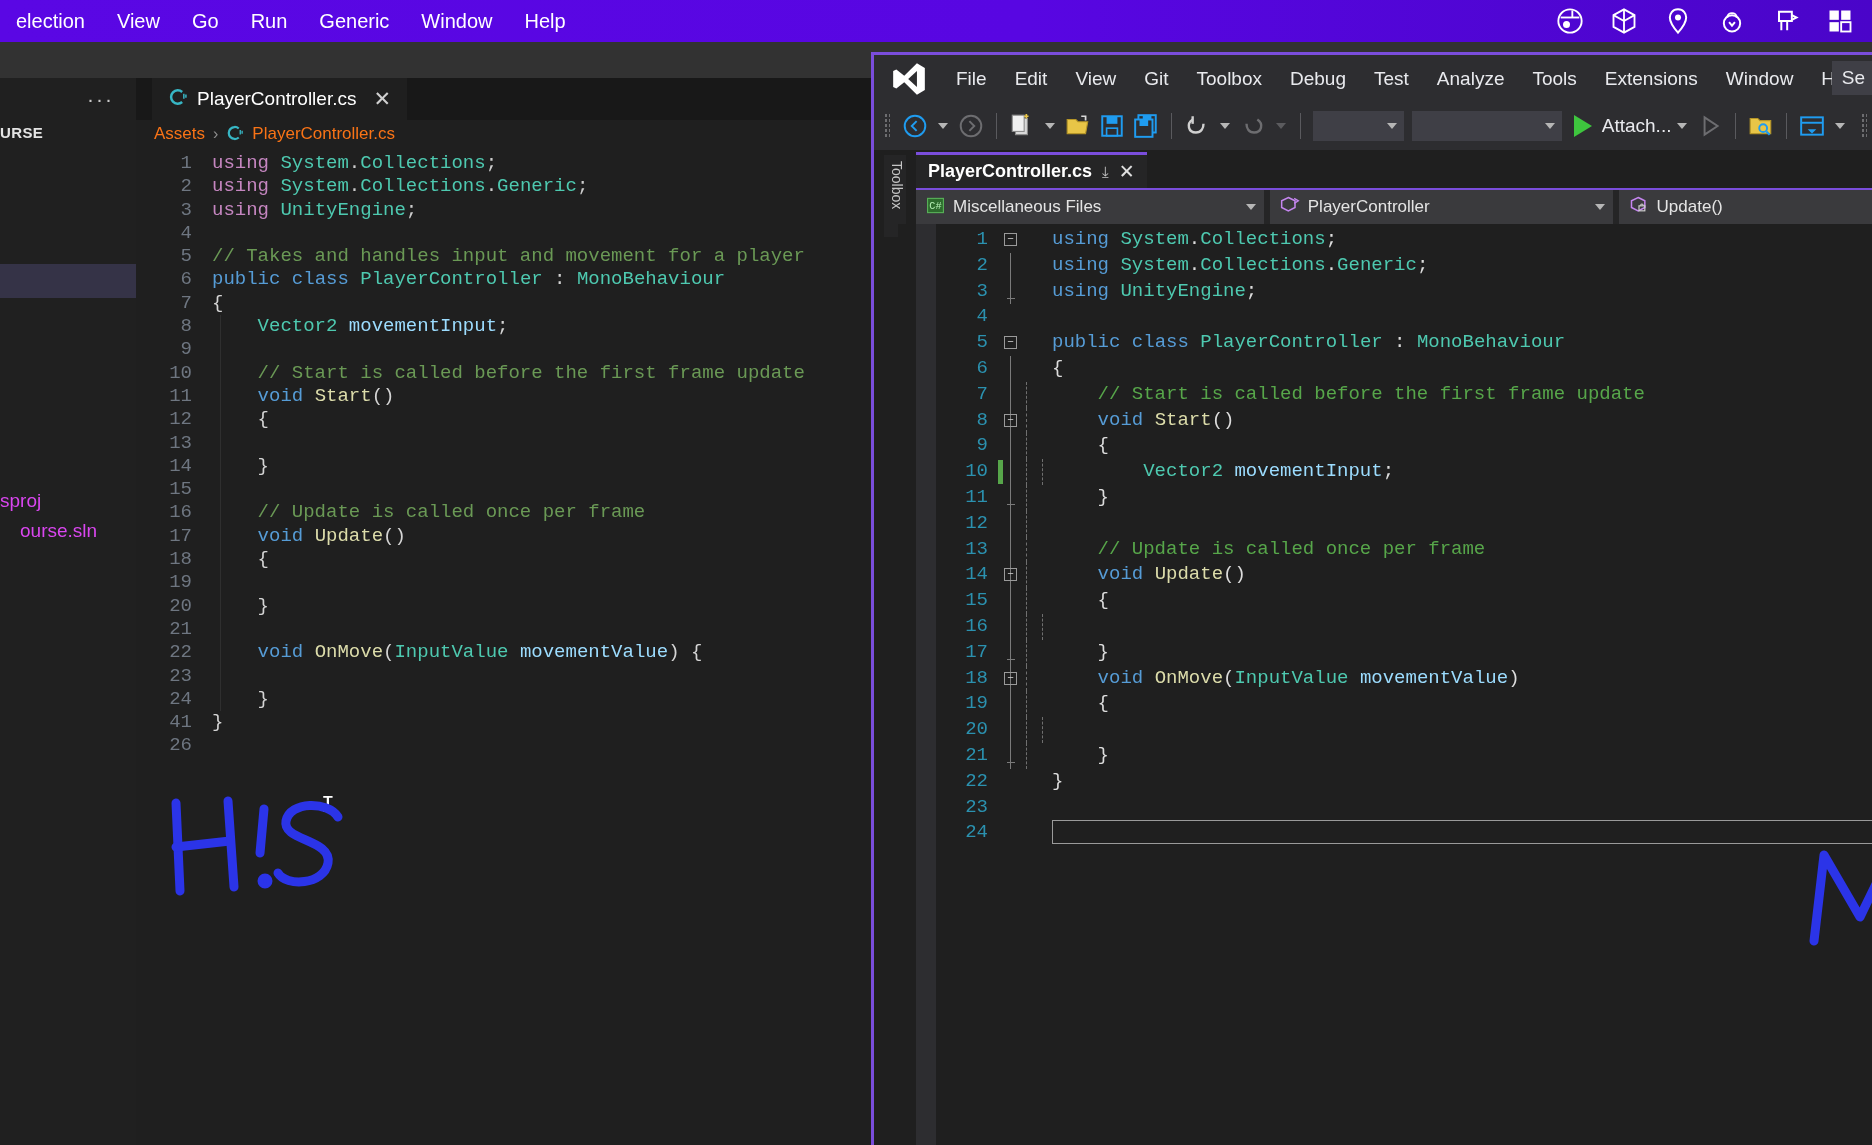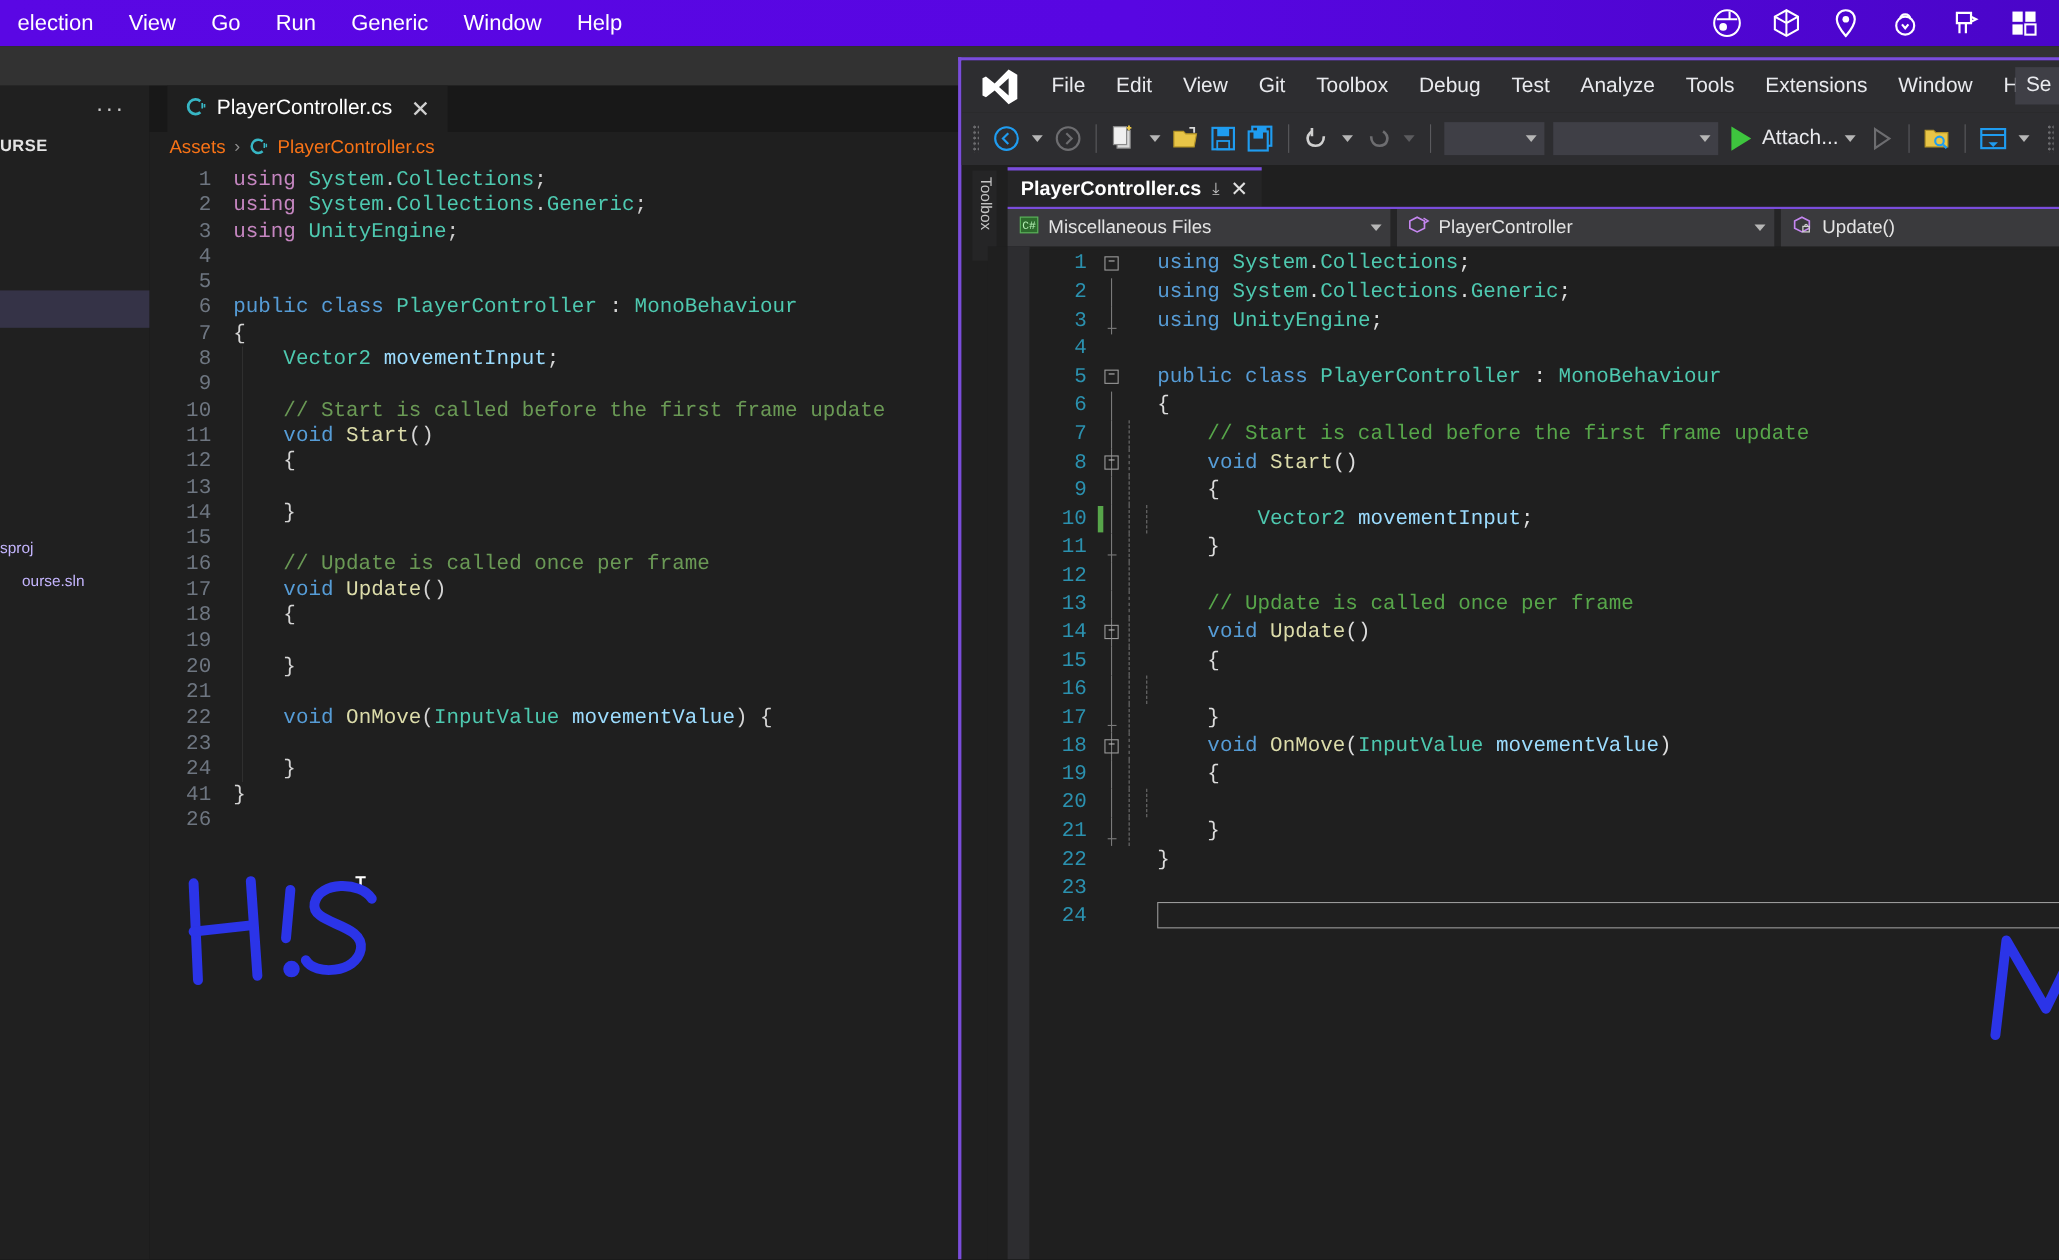--- a/index.html
+++ b/index.html
@@ -33,21 +33,21 @@
     background: #323232;
   }
   .vsc-body { position: absolute; left: 0; top: 78px; width: 1872px; height: 1067px; background: #181818; }
 
   .vsc-sidebar {
     position: absolute; left: 0; top: 0; width: 136px; height: 1067px; background: #202020;
   }
   .vsc-sb-dots { position: absolute; right: 22px; top: 10px; color: #c9c9c9; font-size: 21px; letter-spacing: 2px; line-height: 1; }
   .vsc-sb-title { position: absolute; left: 0px; top: 46px; color: #e4e4e4; font-size: 15px; font-weight: bold; letter-spacing: .4px; }
   .vsc-sb-sel { position: absolute; left: 0; top: 186px; width: 136px; height: 34px; background: #353347; }
-  .vsc-sb-row { position: absolute; left: 0; color: #c4b5fd; font-size: 14px; font-family: "Liberation Sans", sans-serif; }
+  .vsc-sb-row { position: absolute; left: 0; color: #d946ef; font-size: 19px; font-family: "Liberation Sans", sans-serif; }
 
   .vsc-editorarea { position: absolute; left: 136px; top: 0; width: 1736px; height: 1067px; background: #1f1f1f; }
   .vsc-tabstrip { position: absolute; left: 0; top: 0; width: 1736px; height: 42px; background: #181818; }
   .vsc-tab {
     position: absolute; left: 0; top: 0; height: 42px; background: #1f1f1f;
     display: flex; align-items: center; padding: 0 16px 0 16px; gap: 9px;
   }
   .vsc-tab-label { color: #ffffff; font-size: 19px; }
   .vsc-tab-close { color: #d0d0d0; font-size: 21px; margin-left: 8px; }
 
@@ -264,21 +264,21 @@
               </svg>
           </span>
           <span class="bc-item">PlayerController.cs</span>
         </div>
 
         <div class="vsc-code" id="vsc-code">
             <div class="vsc-line"><span class="vsc-gut">1</span><span class="vsc-txt"><span class="k-key">using</span><span class="k-plain"> </span><span class="k-ns">System</span><span class="k-punct">.</span><span class="k-ns">Collections</span><span class="k-punct">;</span></span></div>
             <div class="vsc-line"><span class="vsc-gut">2</span><span class="vsc-txt"><span class="k-key">using</span><span class="k-plain"> </span><span class="k-ns">System</span><span class="k-punct">.</span><span class="k-ns">Collections</span><span class="k-punct">.</span><span class="k-ns">Generic</span><span class="k-punct">;</span></span></div>
             <div class="vsc-line"><span class="vsc-gut">3</span><span class="vsc-txt"><span class="k-key">using</span><span class="k-plain"> </span><span class="k-ns">UnityEngine</span><span class="k-punct">;</span></span></div>
             <div class="vsc-line"><span class="vsc-gut">4</span><span class="vsc-txt"></span></div>
-            <div class="vsc-line"><span class="vsc-gut">5</span></div>
+            <div class="vsc-line"><span class="vsc-gut">5</span><span class="vsc-txt"><span class="k-cmt">// Takes and handles input and movement for a player</span></span></div>
             <div class="vsc-line"><span class="vsc-gut">6</span><span class="vsc-txt"><span class="k-ctrl">public</span><span class="k-plain"> </span><span class="k-ctrl">class</span><span class="k-plain"> </span><span class="k-type">PlayerController</span><span class="k-plain"> : </span><span class="k-type">MonoBehaviour</span></span></div>
             <div class="vsc-line"><span class="vsc-gut">7</span><span class="vsc-txt"><span class="k-plain">{</span></span></div>
             <div class="vsc-line"><span class="vsc-gut">8</span><span class="vsc-txt"><span class="k-plain">    </span><span class="k-type">Vector2</span><span class="k-plain"> </span><span class="k-var">movementInput</span><span class="k-plain">;</span></span></div>
             <div class="vsc-line"><span class="vsc-gut">9</span><span class="vsc-txt"></span></div>
             <div class="vsc-line"><span class="vsc-gut">10</span><span class="vsc-txt"><span class="k-plain">    </span><span class="k-cmt">// Start is called before the first frame update</span></span></div>
             <div class="vsc-line"><span class="vsc-gut">11</span><span class="vsc-txt"><span class="k-plain">    </span><span class="k-ctrl">void</span><span class="k-plain"> </span><span class="k-fn">Start</span><span class="k-plain">()</span></span></div>
             <div class="vsc-line"><span class="vsc-gut">12</span><span class="vsc-txt"><span class="k-plain">    {</span></span></div>
             <div class="vsc-line"><span class="vsc-gut">13</span><span class="vsc-txt"></span></div>
             <div class="vsc-line"><span class="vsc-gut">14</span><span class="vsc-txt"><span class="k-plain">    }</span></span></div>
             <div class="vsc-line"><span class="vsc-gut">15</span><span class="vsc-txt"></span></div>

